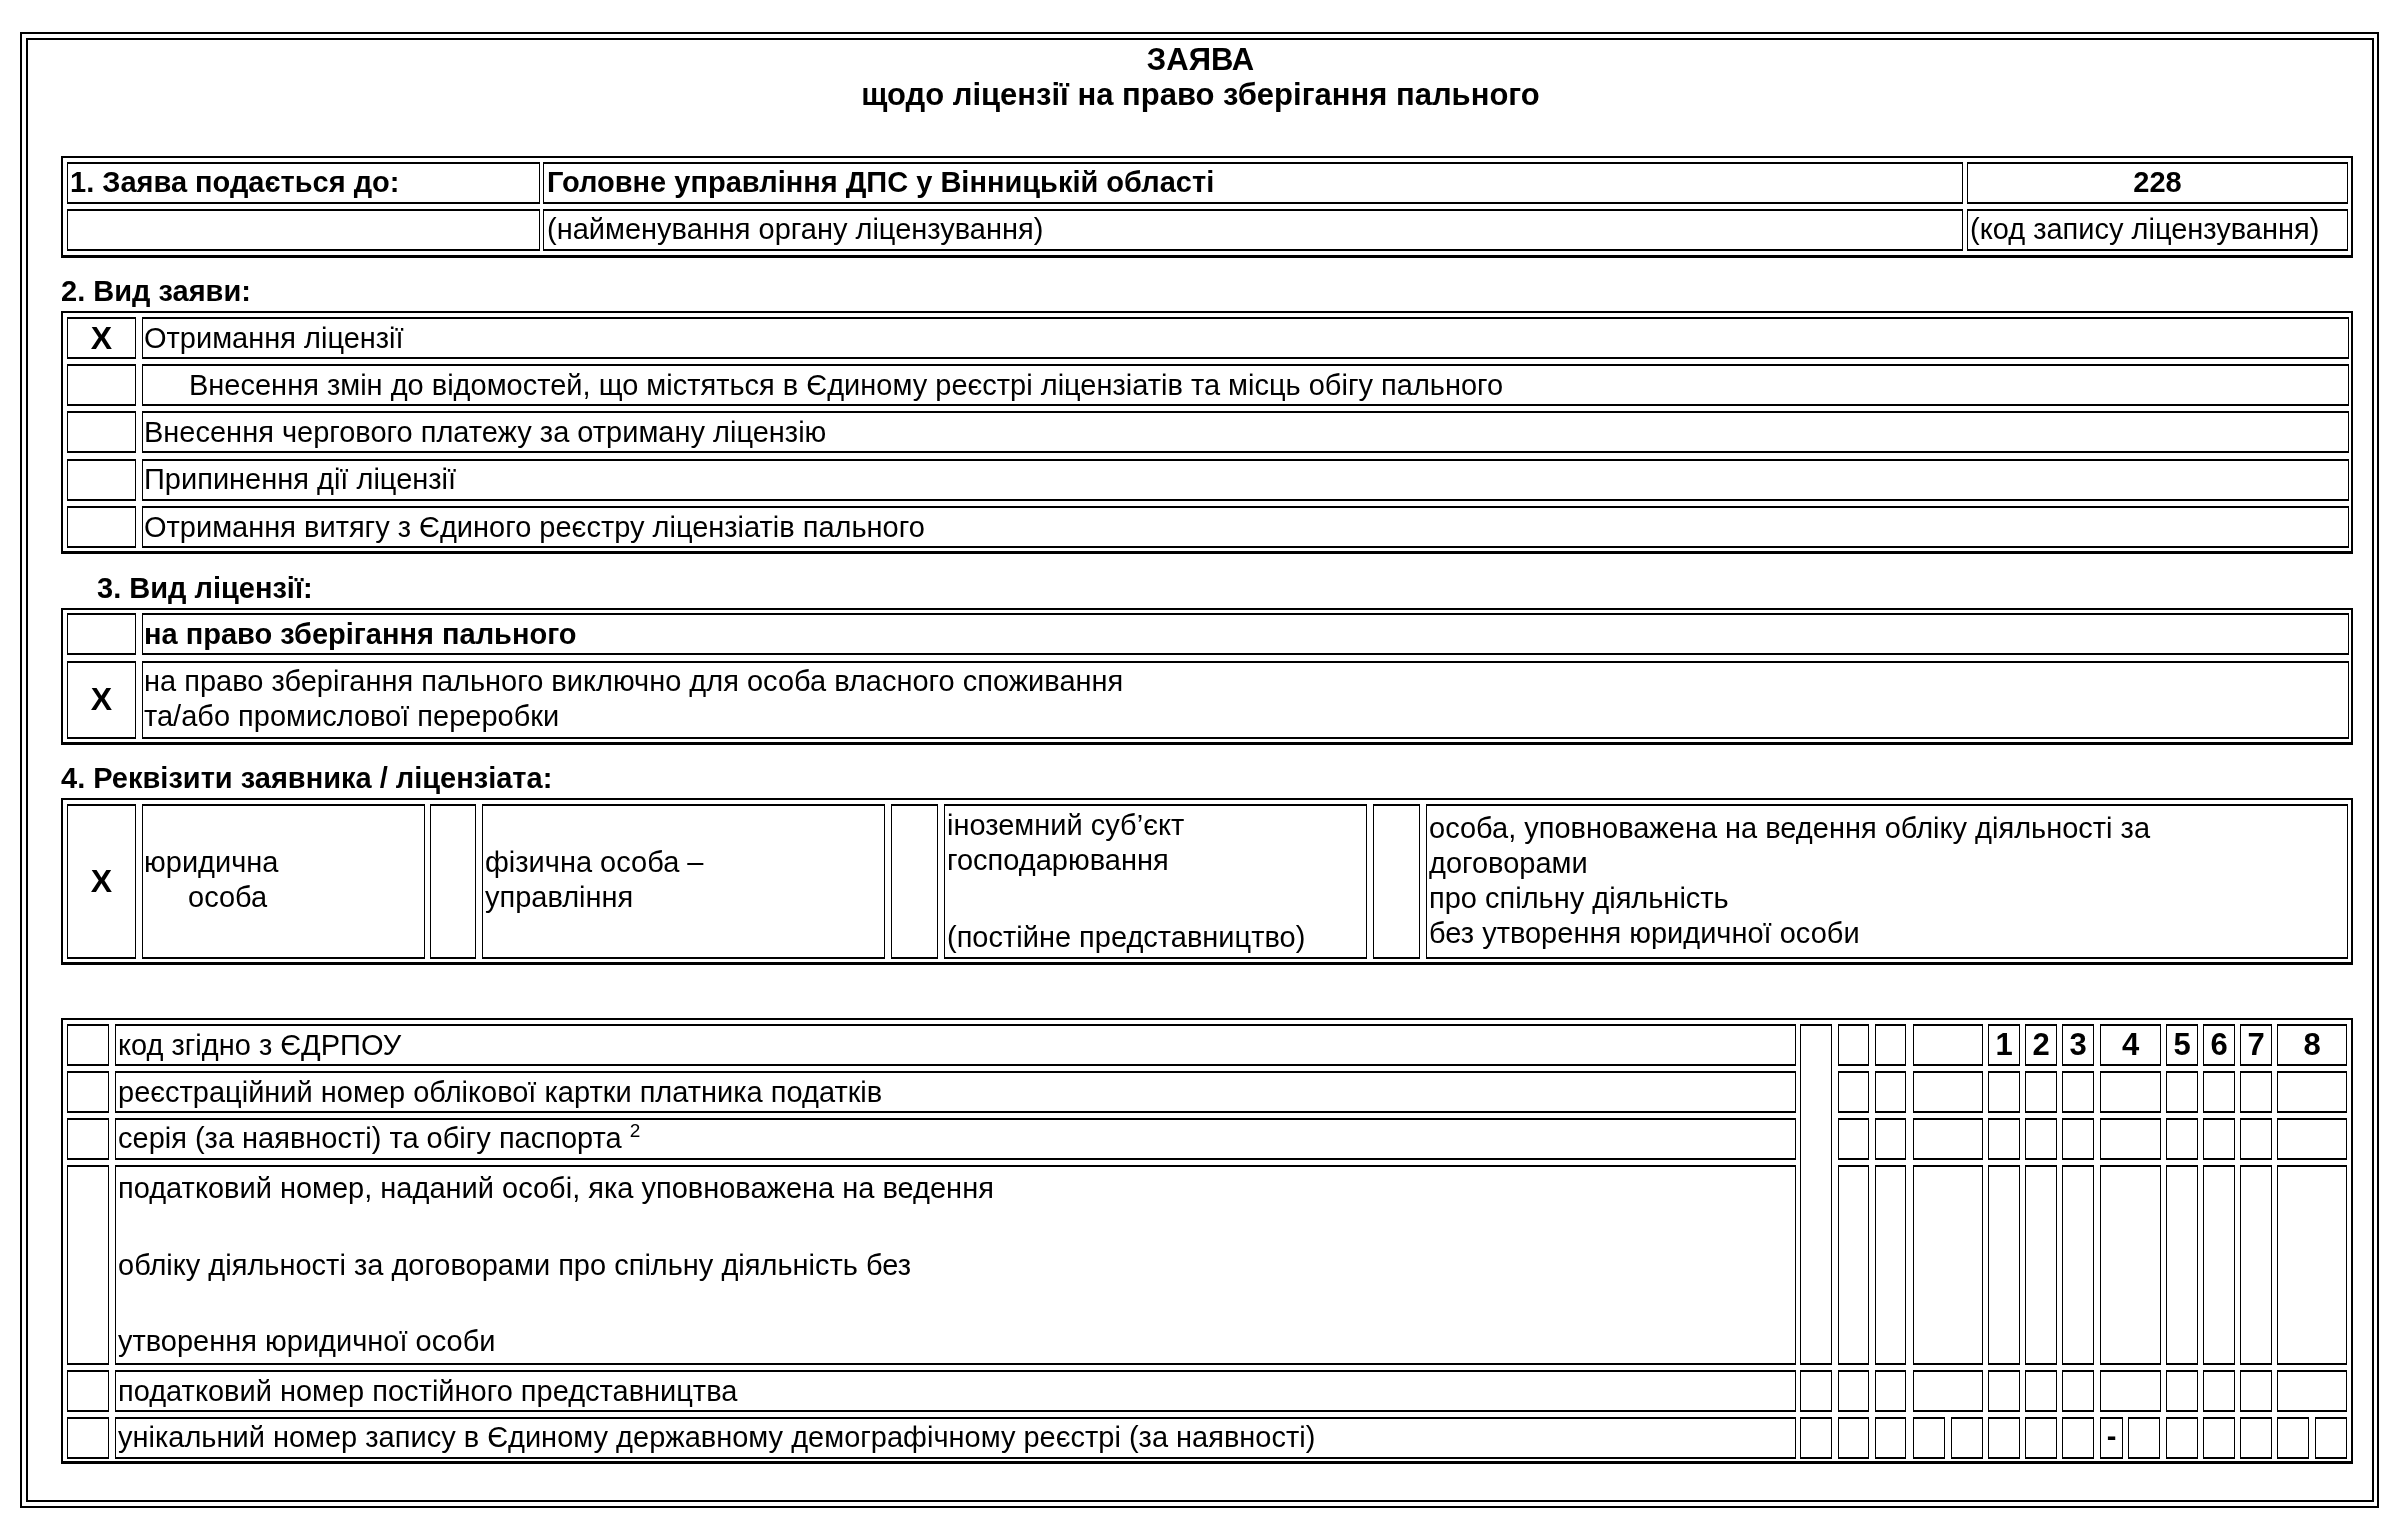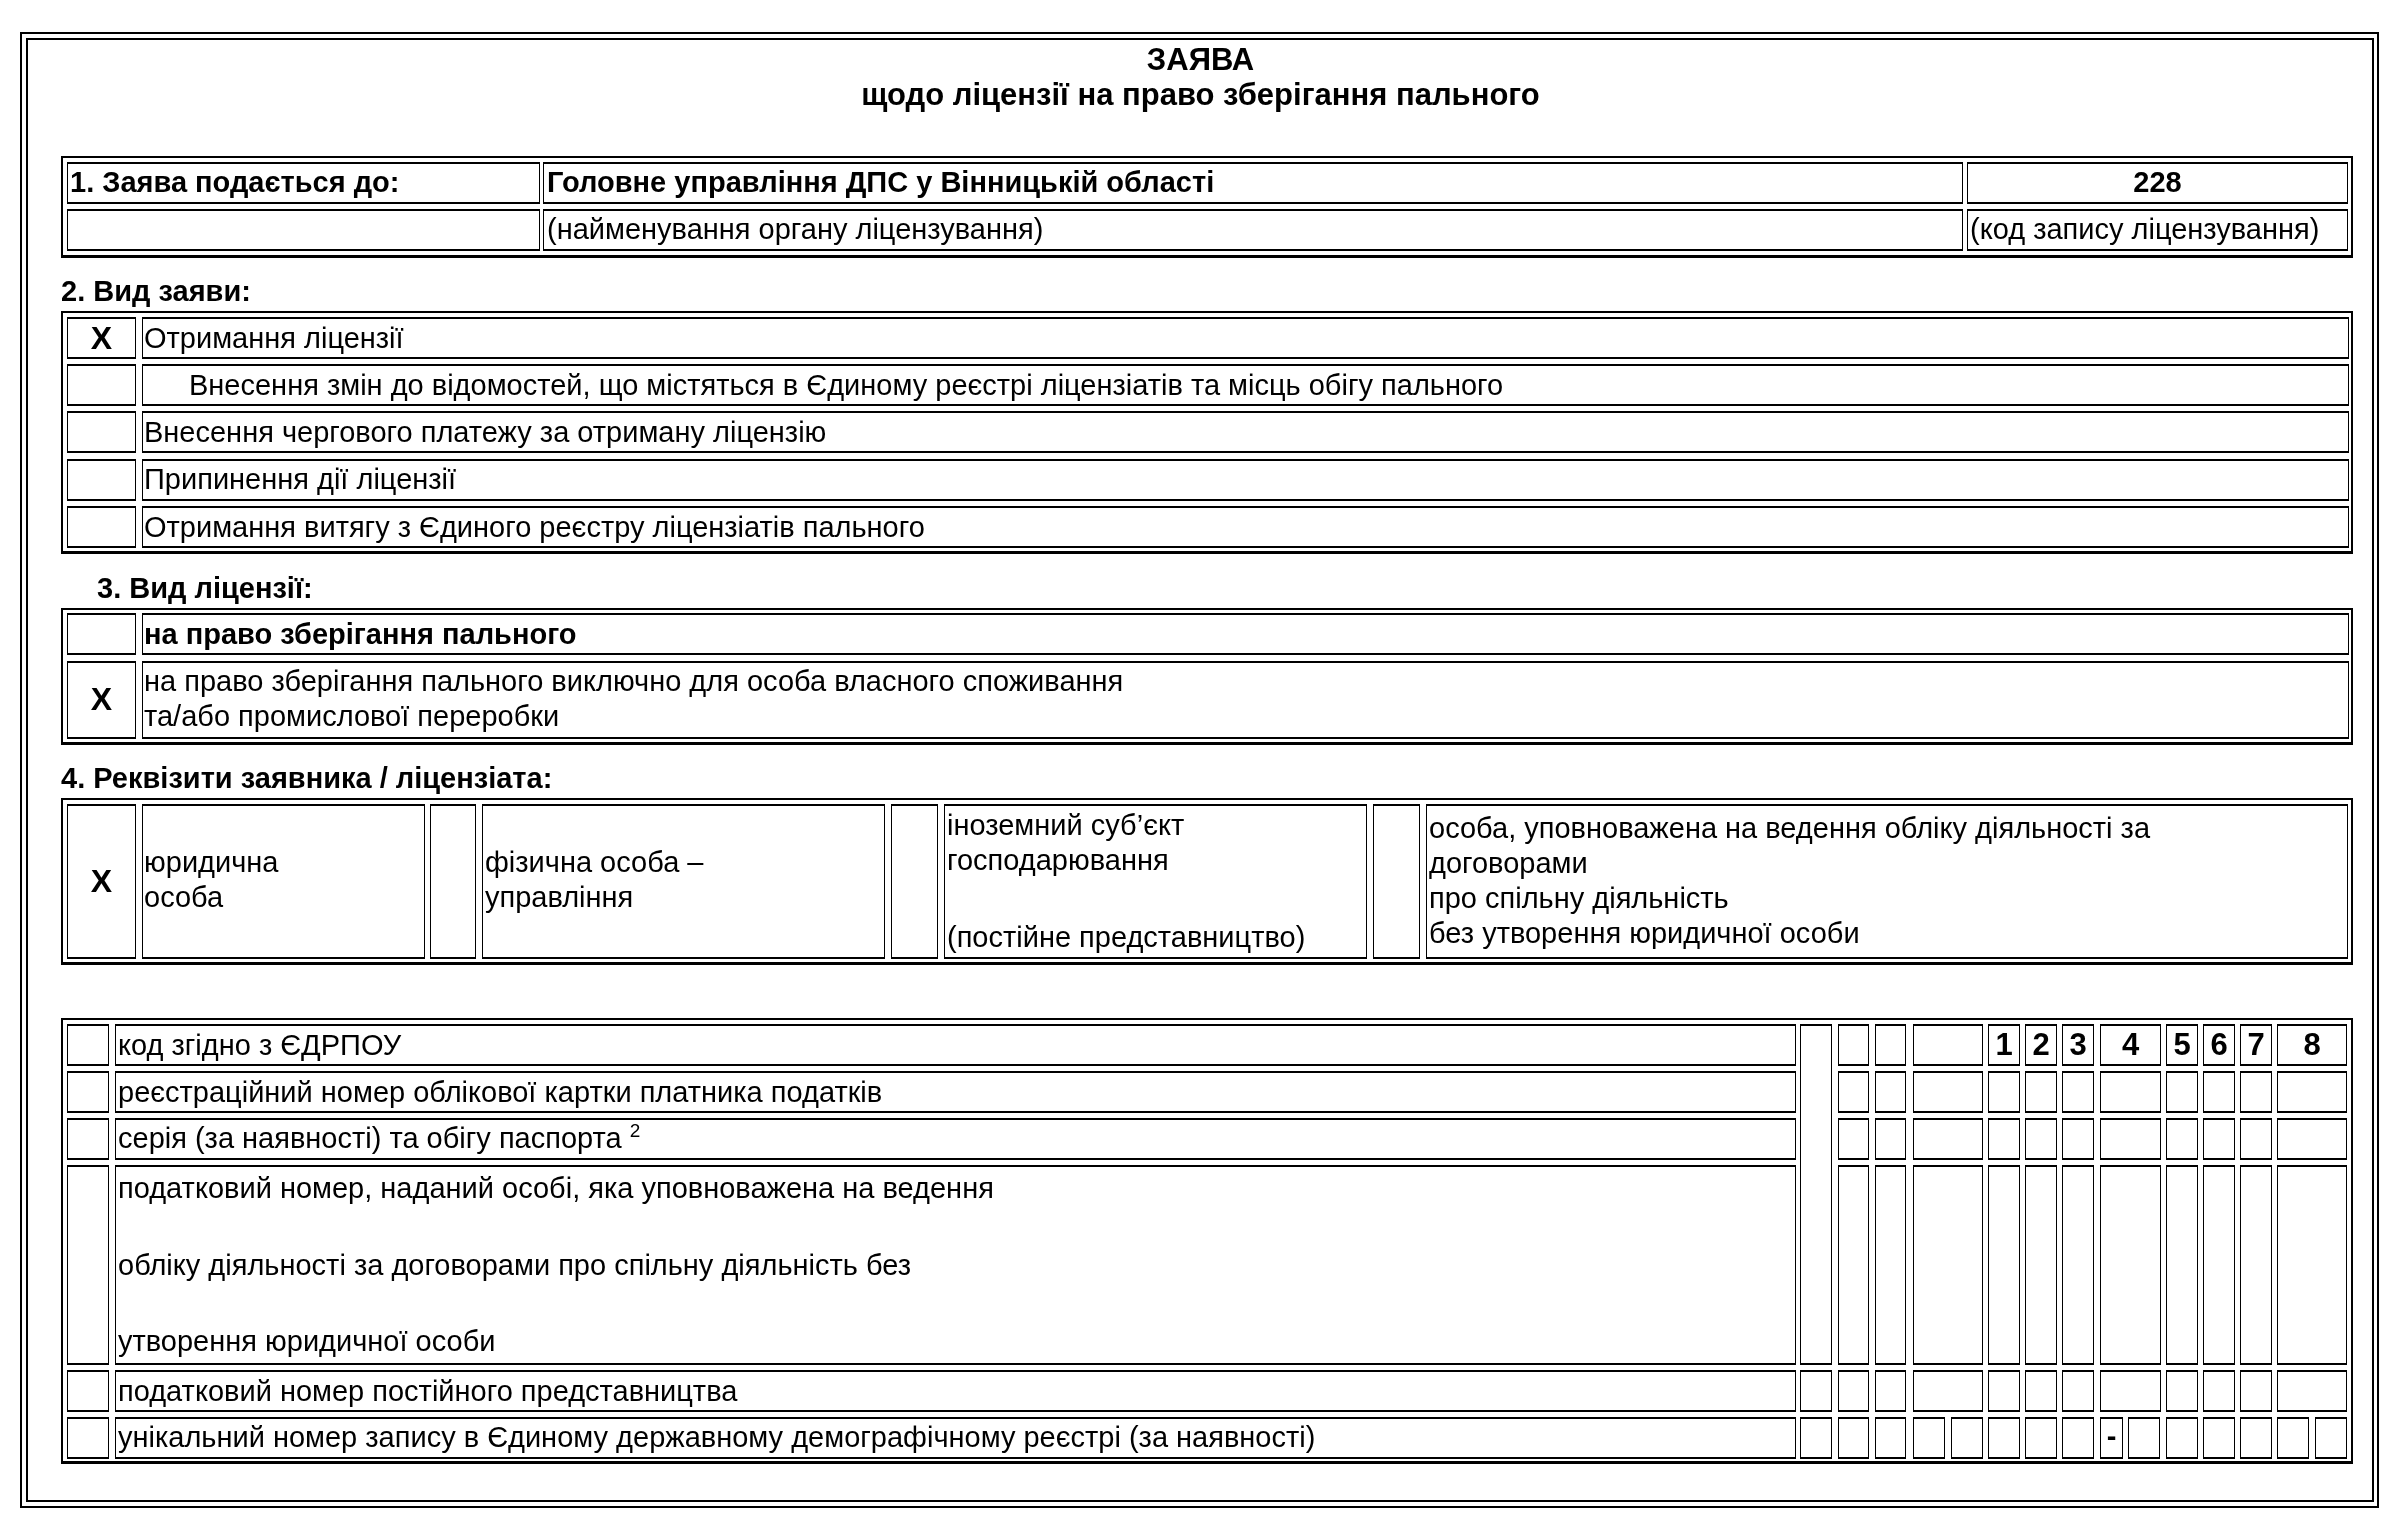--- a/index.html
+++ b/index.html
@@ -83,21 +83,21 @@
 <div class="txt" style="left:144px;top:664px;">на право зберігання пального виключно для особа власного споживання</div>
 <div class="txt" style="left:144px;top:699px;">та/або промислової переробки</div>
 
 <div class="txt sec" style="left:61px;top:761px;">4. Реквізити заявника / ліцензіата:</div>
 <div class="abs tbl" style="left:61px;top:798px;width:2292px;height:167px;"></div>
 
 <div class="abs cell" style="left:67px;top:804px;width:69px;height:155px;"></div>
 <div class="txt mark" style="left:67px;width:69px;top:864px;">X</div>
 <div class="abs cell" style="left:142px;top:804px;width:283px;height:155px;"></div>
 <div class="txt" style="left:144px;top:845px;">юридична</div>
-<div class="txt" style="left:144px;top:880px;">особа</div>
+<div class="txt" style="left:144px;top:880px;padding-left:44px;">особа</div>
 
 <div class="abs cell" style="left:430px;top:804px;width:46px;height:155px;"></div>
 <div class="txt mark" style="left:430px;width:46px;top:864px;"></div>
 <div class="abs cell" style="left:482px;top:804px;width:403px;height:155px;"></div>
 <div class="txt" style="left:485px;top:845px;">фізична особа –</div>
 <div class="txt" style="left:485px;top:880px;">управління</div>
 
 <div class="abs cell" style="left:891px;top:804px;width:47px;height:155px;"></div>
 <div class="txt mark" style="left:891px;width:47px;top:864px;"></div>
 <div class="abs cell" style="left:944px;top:804px;width:423px;height:155px;"></div>

